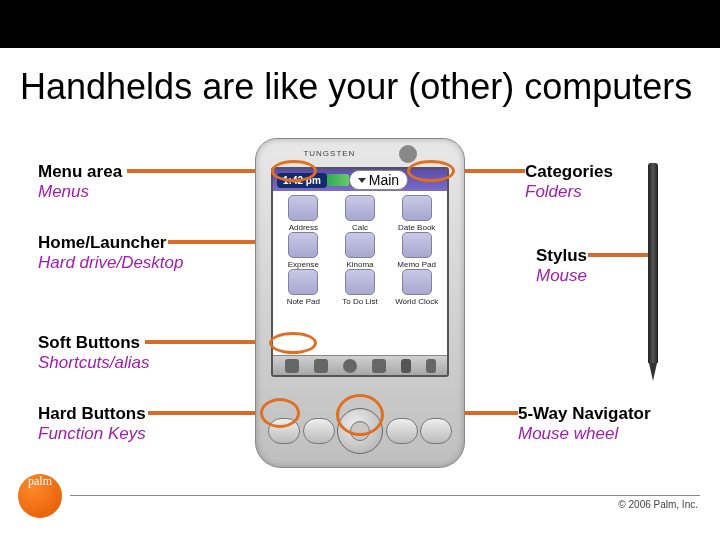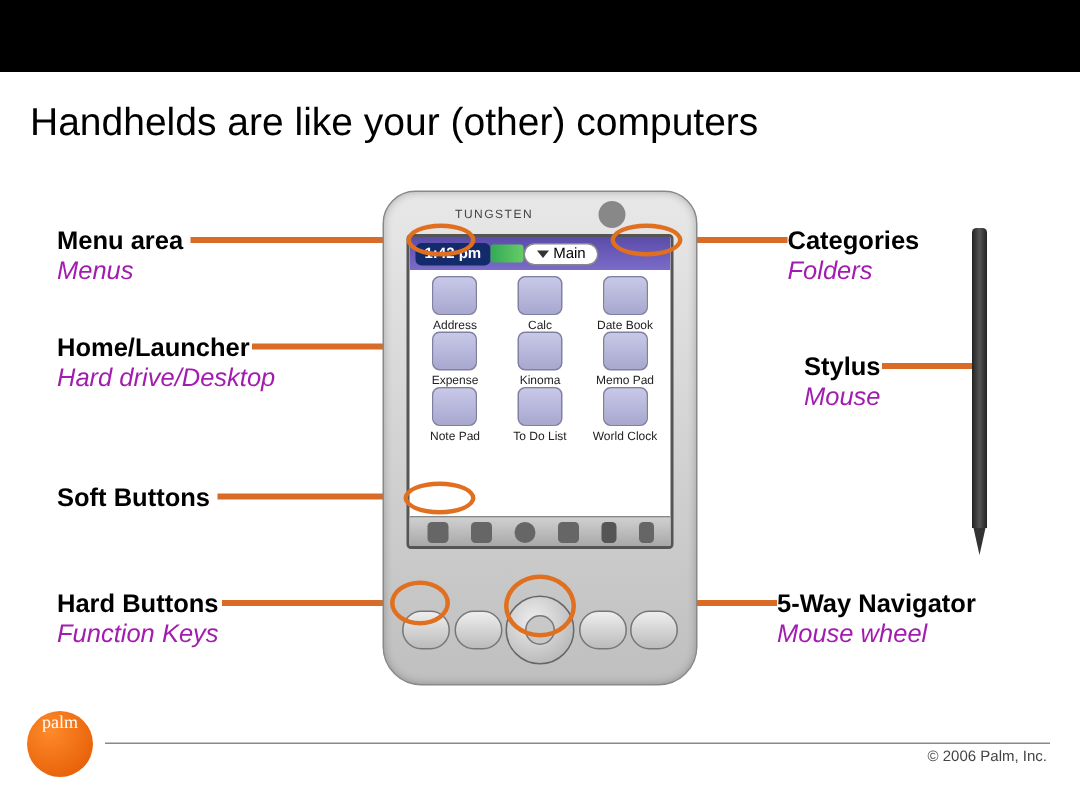--- a/index.html
+++ b/index.html
@@ -10,21 +10,21 @@
     font-family: Arial, Helvetica, sans-serif;
     position: relative;
     overflow: hidden;
   }
   .blackbar {
     width: 100%;
     height: 48px;
     background: #000;
   }
   .title {
-    font-size: 26px;
+    font-size: 36px;
     font-weight: normal;
     color: #000;
     padding: 18px 0 0 20px;
   }
   .content {
     position: relative;
     width: 100%;
     height: 400px;
   }
   .label {
@@ -90,21 +90,21 @@
     font-weight: bold;
     padding: 2px 6px;
     border-radius: 4px;
     font-size: 10px;
   }
   .main-btn {
     background: #fff;
     border: 1px solid #888;
     border-radius: 10px;
     padding: 1px 8px;
-    font-size: 10px;
+    font-size: 14px;
     display: flex;
     align-items: center;
     gap: 3px;
   }
   .tri-down {
     width: 0; height: 0;
     border-left: 4px solid transparent;
     border-right: 4px solid transparent;
     border-top: 5px solid #333;
   }
@@ -247,20 +247,21 @@
   <div class="connector" style="left:127px; top:61px; width:143px;"></div>
 
   <div class="label" style="left:38px; top:125px;">
     <span class="primary">Home/Launcher</span>
     <span class="secondary">Hard drive/Desktop</span>
   </div>
   <div class="connector" style="left:168px; top:132px; width:102px;"></div>
 
   <div class="label" style="left:38px; top:225px;">
     <span class="primary">Soft Buttons</span>
+    <span class="secondary">Shortcuts/alias</span>
   </div>
   <div class="connector" style="left:145px; top:232px; width:132px;"></div>
 
   <div class="label" style="left:38px; top:296px;">
     <span class="primary">Hard Buttons</span>
     <span class="secondary">Function Keys</span>
   </div>
   <div class="connector" style="left:148px; top:303px; width:120px;"></div>
 
   <div class="label" style="left:525px; top:54px;">

